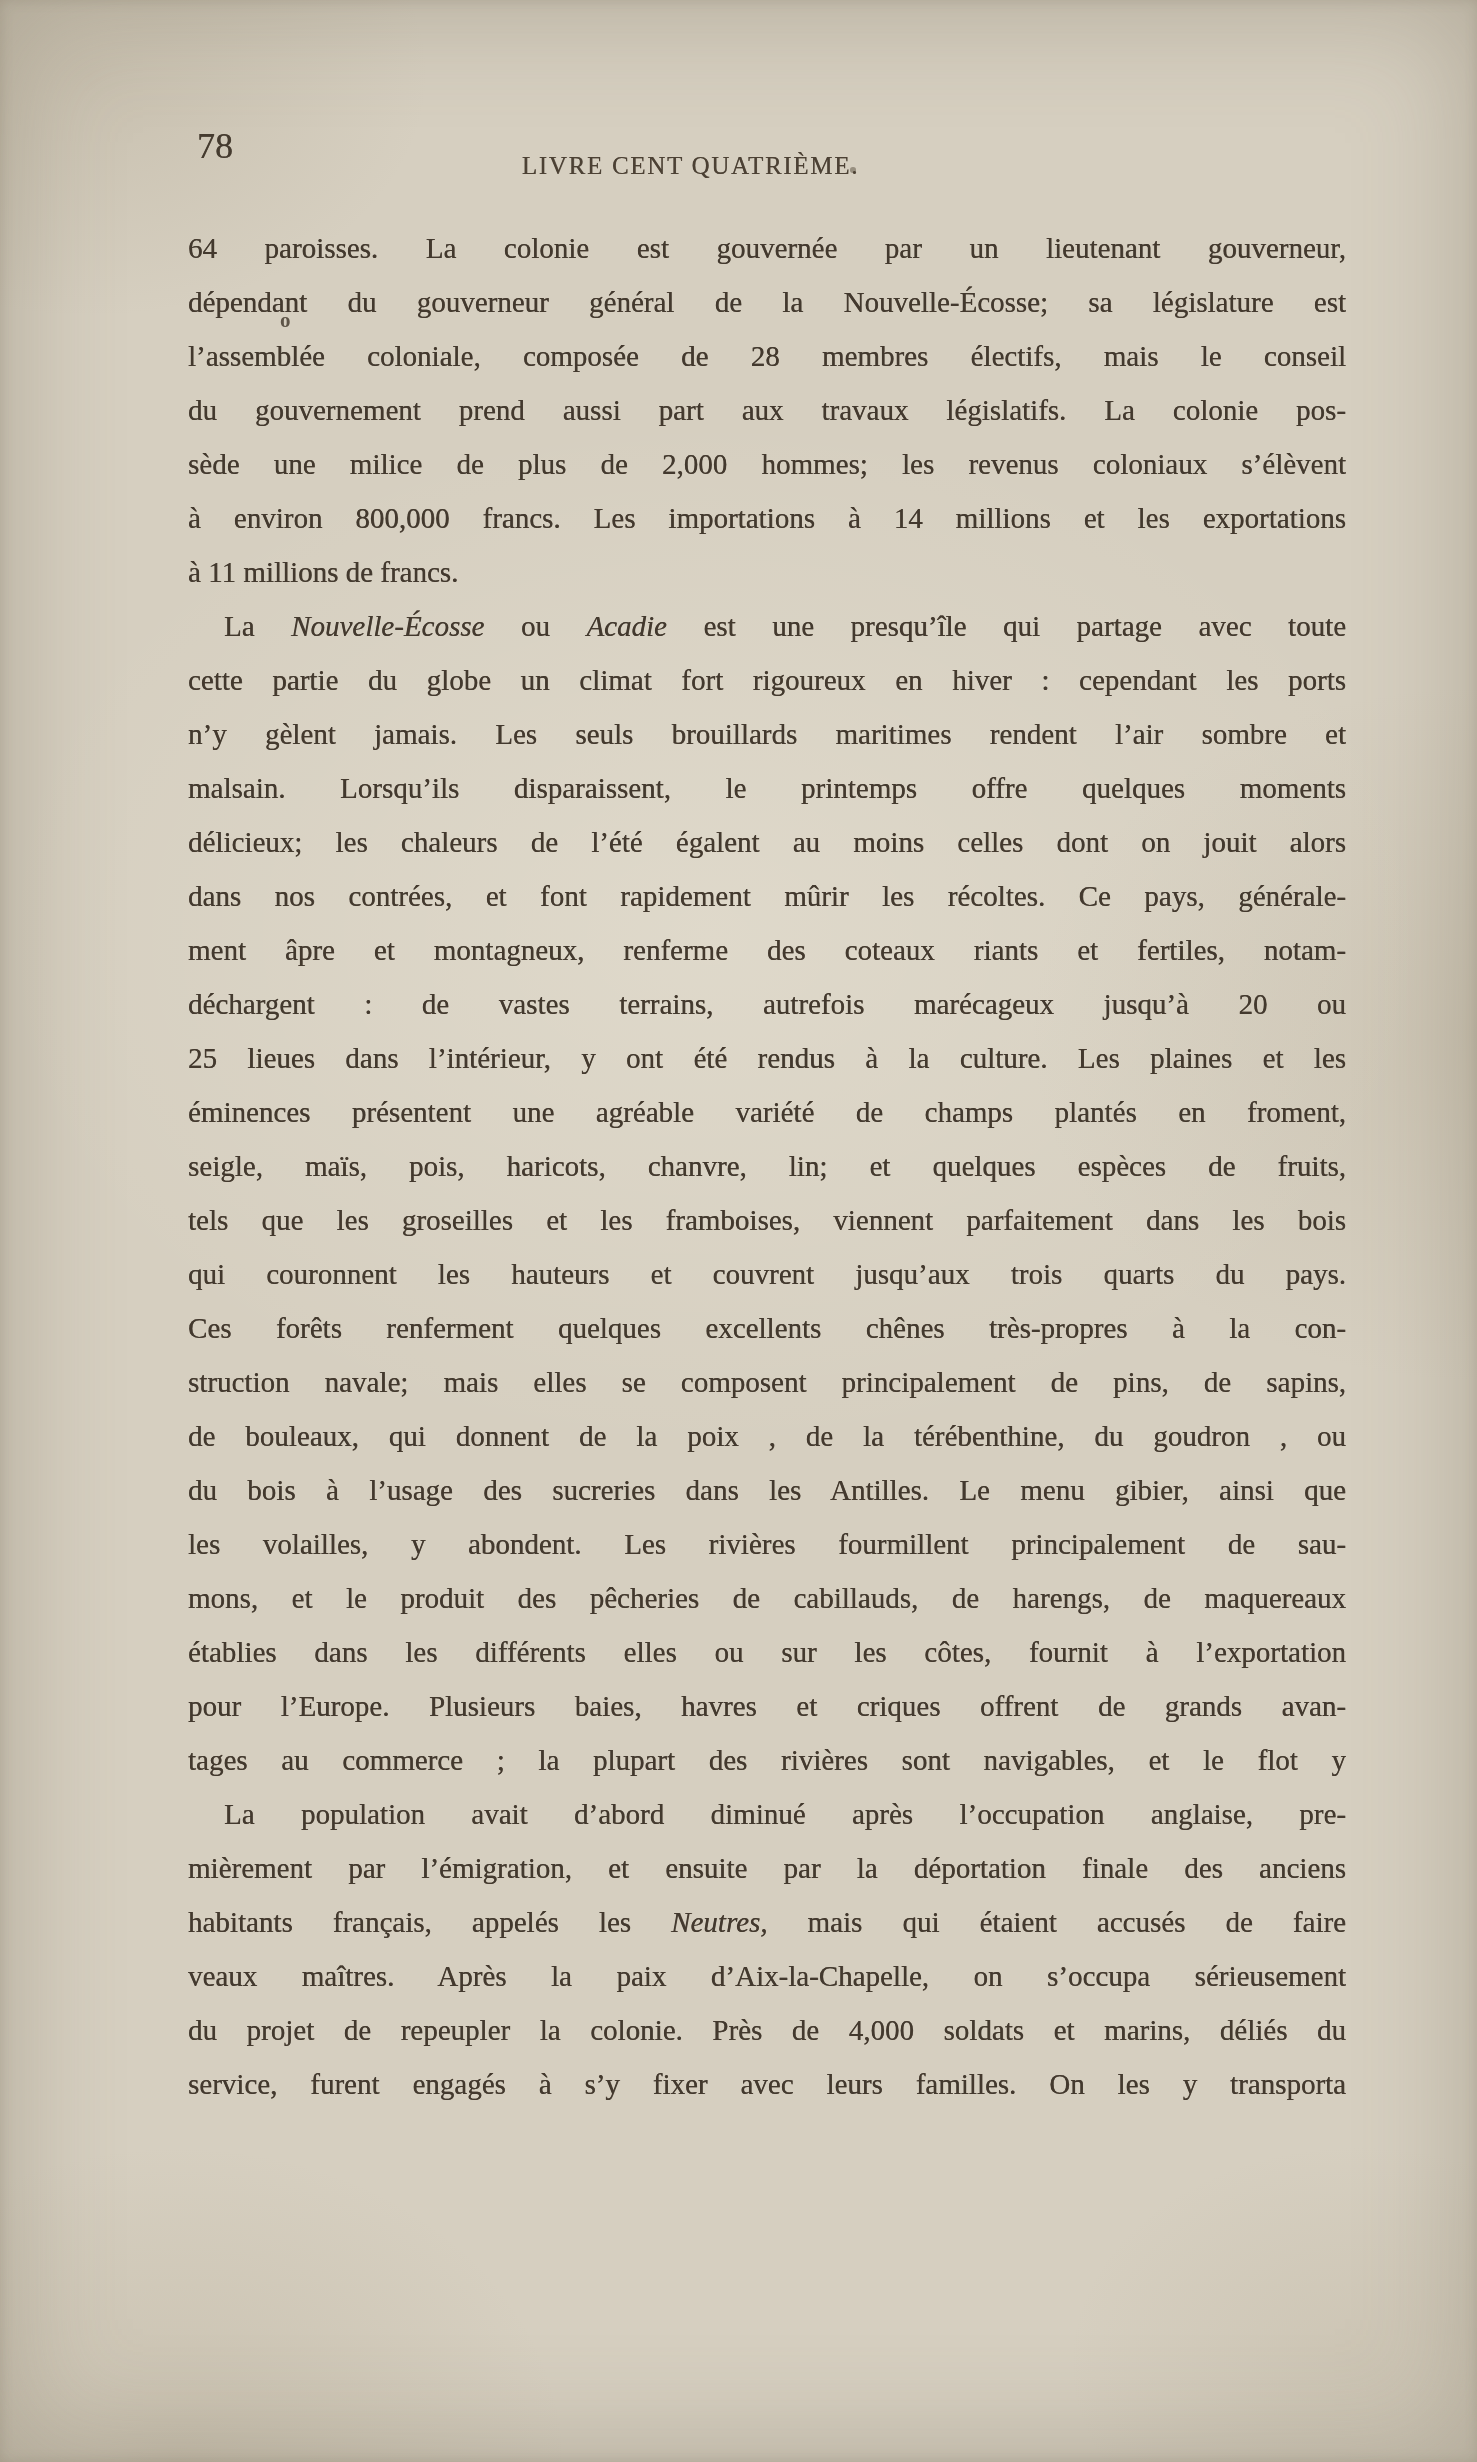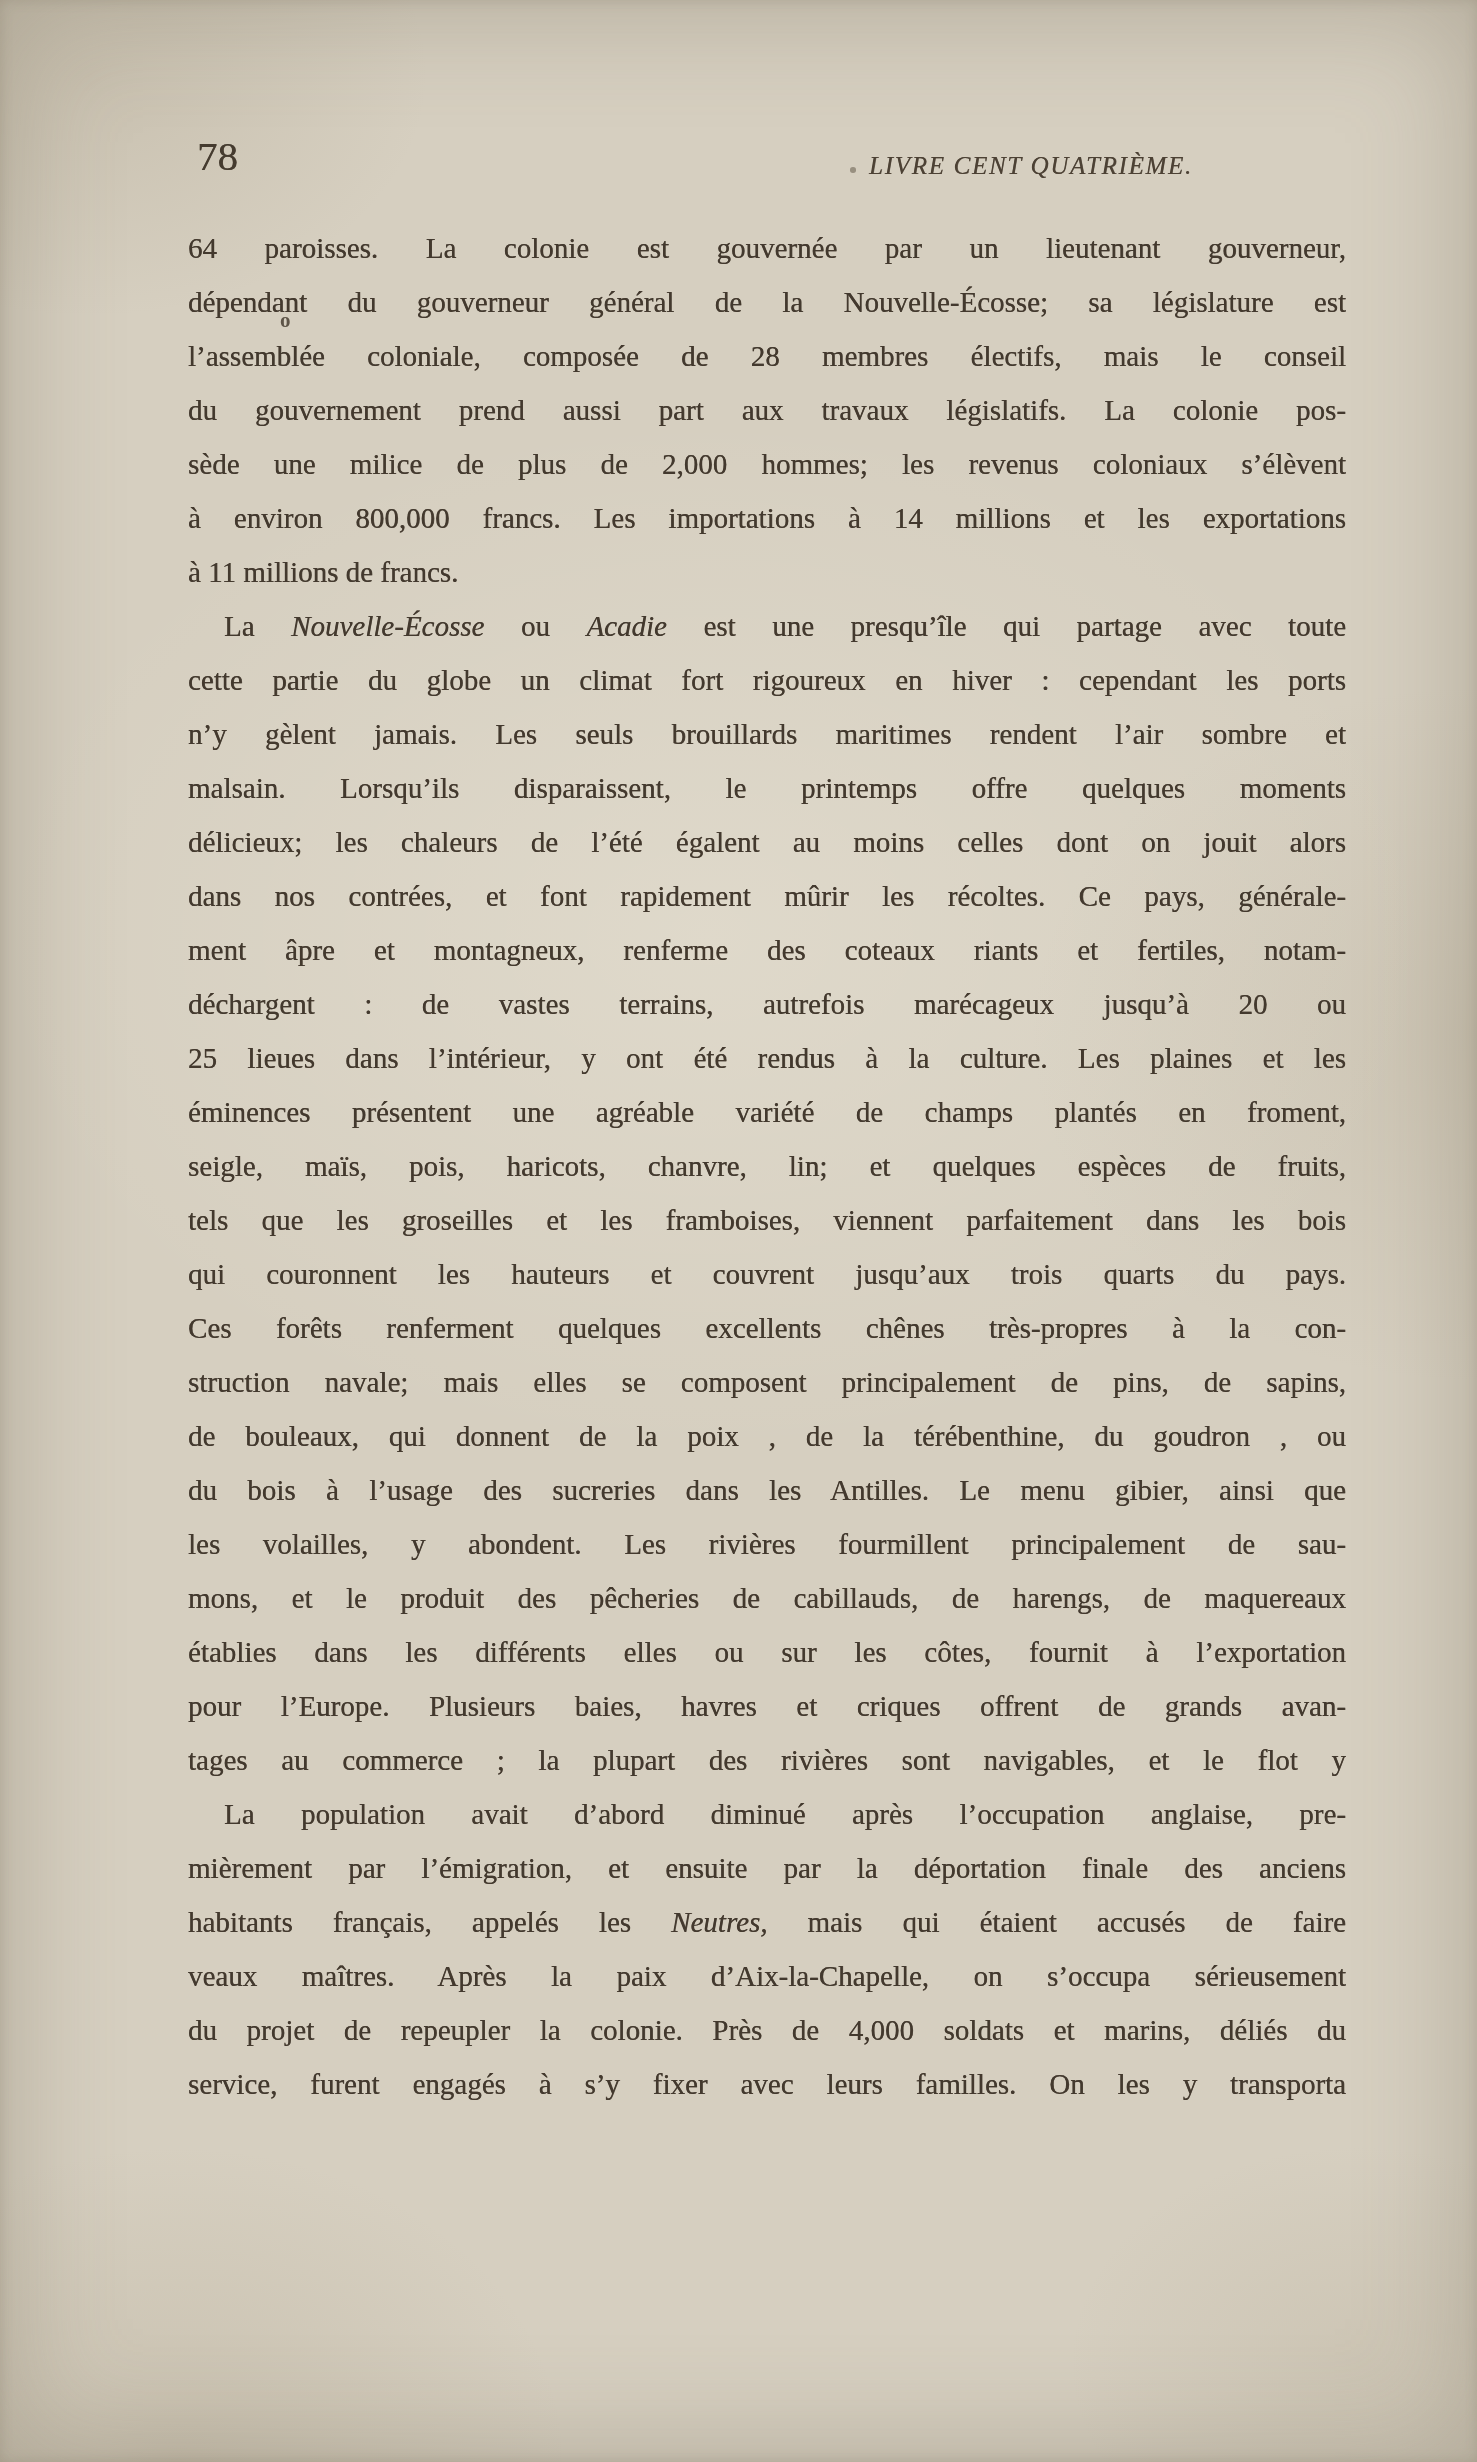--- a/index.html
+++ b/index.html
@@ -24,35 +24,34 @@
   .page::after {
     content: "";
     position: absolute; inset: 0;
     box-shadow:
       inset 0 0 104px 17.4px rgba(110, 98, 78, 0.30),
       inset 0 0 14px rgba(90, 80, 62, 0.20);
     pointer-events: none;
   }
   .page-number {
     position: absolute;
-    left: 197px; top: 136px;
-    font-size: 41px; line-height: 1;
+    left: 197px; top: 128px;
+    font-size: 36px; line-height: 1;
     color: #453b2f;
     text-shadow: 0.3px 0 0 rgba(67,57,46,0.8);
     text-align: right;
   }
   .running-title {
     position: absolute;
     left: 188px; top: 153px; width: 1005px;
-    text-align: right;
+    text-align: center;
     font-size: 25px; line-height: 1;
     letter-spacing: 1.7px;
     color: #4c4134;
     text-shadow: 0.3px 0 0 rgba(70,60,48,0.7);
-    font-style: italic;
   }
   .header-speck {
     position: absolute;
     left: 850px; top: 167px;
     width: 5.6px; height: 5.6px;
     border-radius: 50%;
     background: rgba(78, 67, 52, 0.45);
   }
   .margin-artifact {
     position: absolute;

